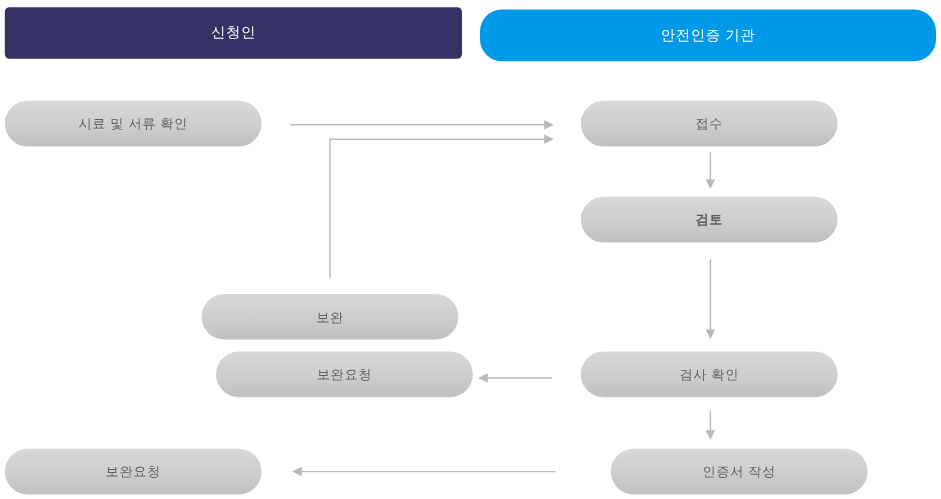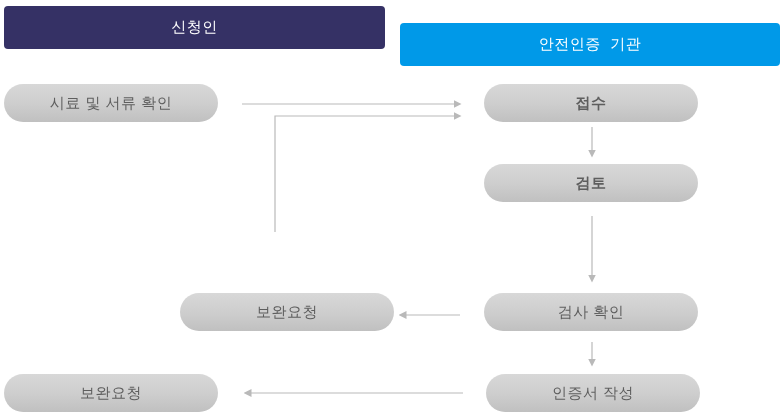--- a/index.html
+++ b/index.html
@@ -16,55 +16,55 @@
     overflow: hidden;
   }
   .lane-header {
     position: absolute;
     height: 43px;
     border-radius: 4px;
     display: flex;
     align-items: center;
     justify-content: center;
     color: var(--header-text, #ffffff);
-    font-size: 15px;
+    font-size: 12px;
     font-weight: 500;
     letter-spacing: 0.5px;
-    font-family: Liberation Mono, monospace;
   }
   .lane-header.applicant {
     left: 4px; top: 6px; width: 381px;
     background: var(--applicant-bg, #353165);
   }
   .lane-header.agency {
-    left: 400px; top: 23px; width: 380px;
+    left: 400px; top: 8px; width: 380px;
     background: var(--agency-bg, #0099e8);
+    border-radius: 18px;
   }
   .node {
     position: absolute;
     width: 214px;
     height: 38px;
     border-radius: 19px;
     background: linear-gradient(180deg, var(--node-top, #d8d8d8) 0%, #cdcdcd 55%, var(--node-bottom, #c0c0c0) 100%);
     display: flex;
     align-items: center;
     justify-content: center;
     color: var(--node-text, #5e5e5e);
-    font-size: 15px;
+    font-size: 11px;
     letter-spacing: 0.5px;
   }
   .n-sample   { left: 4px;   top: 84px;  }
   .n-docs     { left: 4px;   top: 164px; }
   .n-supp     { left: 168px; top: 245px; }
   .n-suppreq  { left: 180px; top: 293px; }
   .n-certissue{ left: 4px;   top: 374px; }
-  .n-receive  { left: 484px; top: 84px; font-weight: bold;  }
+  .n-receive  { left: 484px; top: 84px;  }
   .n-review   { left: 484px; top: 164px; font-weight: bold; }
   .n-inspect  { left: 484px; top: 293px; }
-  .n-certwrite{ left: 486px; top: 374px; }
+  .n-certwrite{ left: 509px; top: 374px; }
 
   svg.arrows {
     position: absolute;
     left: 0; top: 0;
     width: 784px;
     height: 416px;
     pointer-events: none;
   }
   svg.arrows path.line {
     fill: none;
@@ -90,20 +90,21 @@
     <path class="line" d="M242,104 H454" marker-end="url(#arrowhead)"></path>
     <path class="line" d="M275,232 V116 H454" marker-end="url(#arrowhead)"></path>
     <path class="line" d="M592,127 V150" marker-end="url(#arrowhead)"></path>
     <path class="line" d="M592,216 V275" marker-end="url(#arrowhead)"></path>
     <path class="line" d="M592,342 V359" marker-end="url(#arrowhead)"></path>
     <path class="line" d="M460,315 H406" marker-end="url(#arrowhead)"></path>
     <path class="line" d="M463,393 H251" marker-end="url(#arrowhead)"></path>
   </svg>
 
   <div class="node n-sample">시료 및 서류 확인</div>
+  <div class="node n-supp">보완</div>
   <div class="node n-suppreq">보완요청</div>
   <div class="node n-certissue">보완요청</div>
 
   <div class="node n-receive">접수</div>
   <div class="node n-review">검토</div>
   <div class="node n-inspect">검사 확인</div>
   <div class="node n-certwrite">인증서 작성</div>
 
 </div>
 

